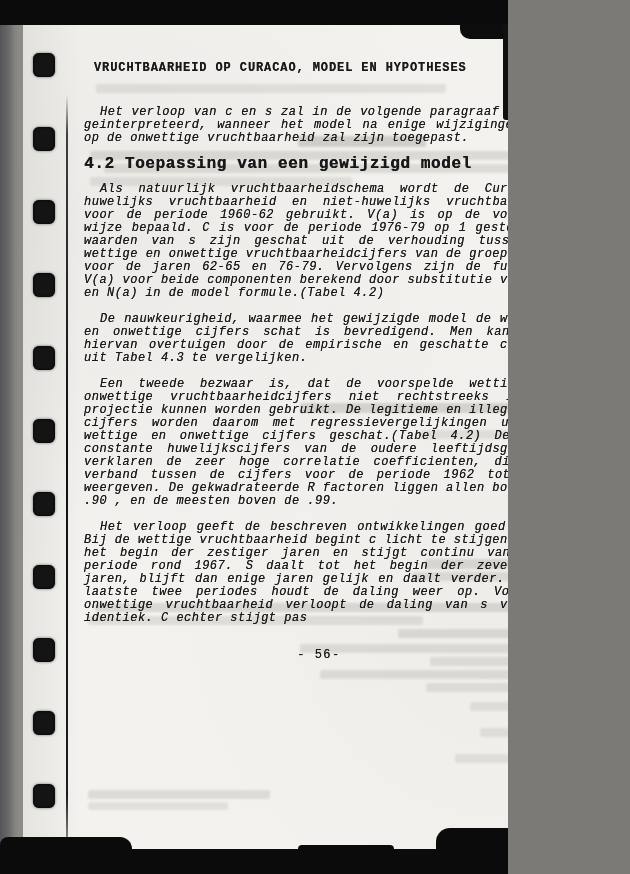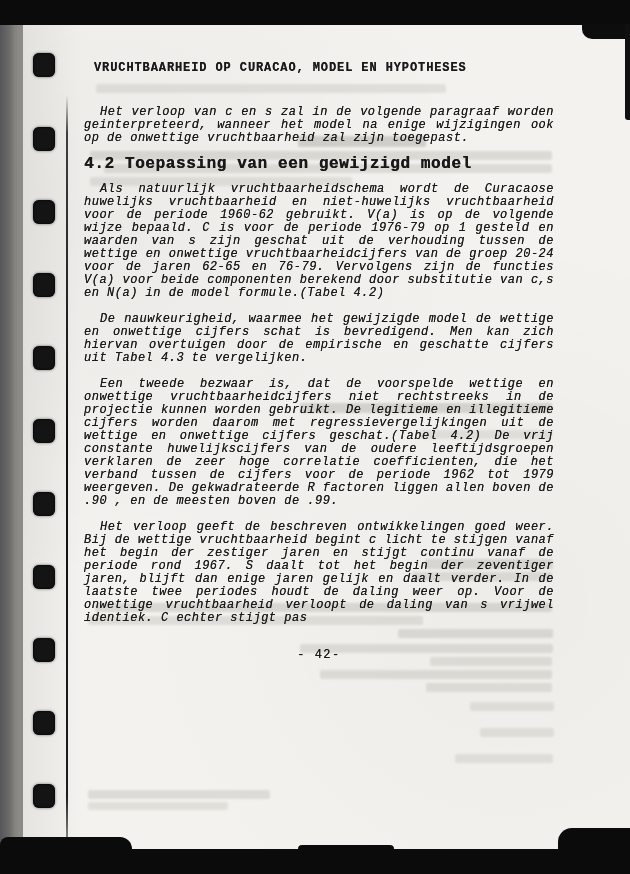--- a/index.html
+++ b/index.html
@@ -2,21 +2,21 @@
 <html><head>
 <meta charset="utf-8">
 <style>
   html,body{margin:0;padding:0;}
   body{
     width:630px;height:874px;overflow:hidden;
     background:#7b7a77;
     font-family:"Liberation Mono","DejaVu Sans Mono",monospace;
   }
   .scan{
-    position:relative;width:630px;height:874px;overflow:hidden;
+    position:relative;width:508px;height:874px;overflow:hidden;
     background:linear-gradient(90deg,#55545a 0px,#6e6d6a 10px,#93918d 17px,#b9b7b2 22px,#d8d6d1 24px);
   }
   
   .page{
     position:absolute;left:23px;top:16px;width:607px;height:838px;
     background:#f3f2ee;
     background-image:
       radial-gradient(circle at 15% 25%, rgba(0,0,0,0.03), transparent 45%),
       radial-gradient(circle at 80% 70%, rgba(0,0,0,0.025), transparent 50%),
       linear-gradient(90deg, rgba(0,0,0,0.06) 0px, rgba(0,0,0,0.0) 60px);
@@ -87,21 +87,21 @@
   </div>
 
   <div class="content">
     <div class="t-title">VRUCHTBAARHEID OP CURACAO, MODEL EN HYPOTHESES</div>
     <p class="para">Het verloop van c en s zal in de volgende paragraaf worden geinterpreteerd, wanneer het model na enige wijzigingen ook op de onwettige vruchtbaarheid zal zijn toegepast.</p>
     <div class="sect">4.2 Toepassing van een gewijzigd model</div>
     <p class="para">Als natuurlijk vruchtbaarheidschema wordt de Curacaose huwelijks vruchtbaarheid en niet-huwelijks vruchtbaarheid voor de periode 1960-62 gebruikt. V(a) is op de volgende wijze bepaald. C is voor de periode 1976-79 op 1 gesteld en waarden van s zijn geschat uit de verhouding tussen de wettige en onwettige vruchtbaarheidcijfers van de groep 20-24 voor de jaren 62-65 en 76-79. Vervolgens zijn de functies V(a) voor beide componenten berekend door substitutie van c,s en N(a) in de model formule.(Tabel 4.2)</p>
     <p class="para">De nauwkeurigheid, waarmee het gewijzigde model de wettige en onwettige cijfers schat is bevredigend. Men kan zich hiervan overtuigen door de empirische en geschatte cijfers uit Tabel 4.3 te vergelijken.</p>
     <p class="para">Een tweede bezwaar is, dat de voorspelde wettige en onwettige vruchtbaarheidcijfers niet rechtstreeks in de projectie kunnen worden gebruikt. De legitieme en illegitieme cijfers worden daarom met regressievergelijkingen uit de wettige en onwettige cijfers geschat.(Tabel 4.2) De vrij constante huwelijkscijfers van de oudere leeftijdsgroepen verklaren de zeer hoge correlatie coefficienten, die het verband tussen de cijfers voor de periode 1962 tot 1979 weergeven. De gekwadrateerde R factoren liggen allen boven de .90 , en de meesten boven de .99.</p>
     <p class="para">Het verloop geeft de beschreven ontwikkelingen goed weer. Bij de wettige vruchtbaarheid begint c licht te stijgen vanaf het begin der zestiger jaren en stijgt continu vanaf de periode rond 1967. S daalt tot het begin der zeventiger jaren, blijft dan enige jaren gelijk en daalt verder. In de laatste twee periodes houdt de daling weer op. Voor de onwettige vruchtbaarheid verloopt de daling van s vrijwel identiek. C echter stijgt pas</p>
-    <div class="pageno">- 42-</div>
+    <div class="pageno">- 56-</div>
   </div>
 
   <div>
     <div class="hole" style="top:53px"></div>
     <div class="hole" style="top:127px"></div>
     <div class="hole" style="top:200px"></div>
     <div class="hole" style="top:273px"></div>
     <div class="hole" style="top:346px"></div>
     <div class="hole" style="top:419px"></div>
     <div class="hole" style="top:492px"></div>

